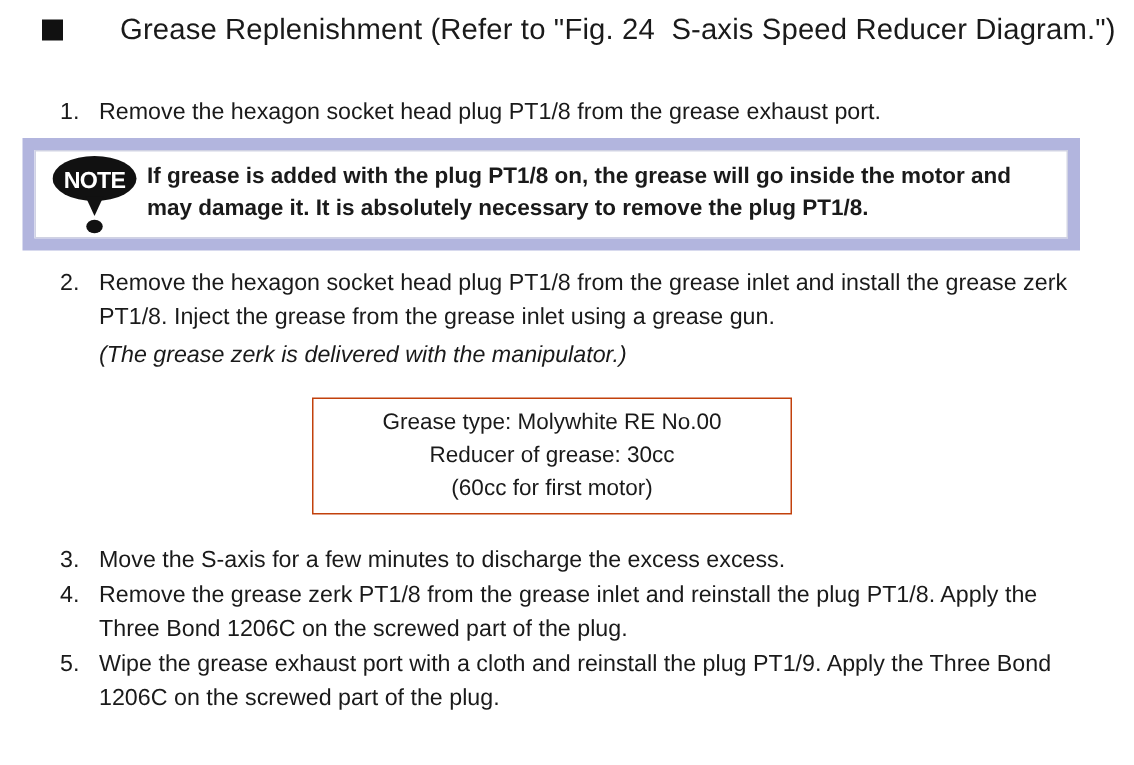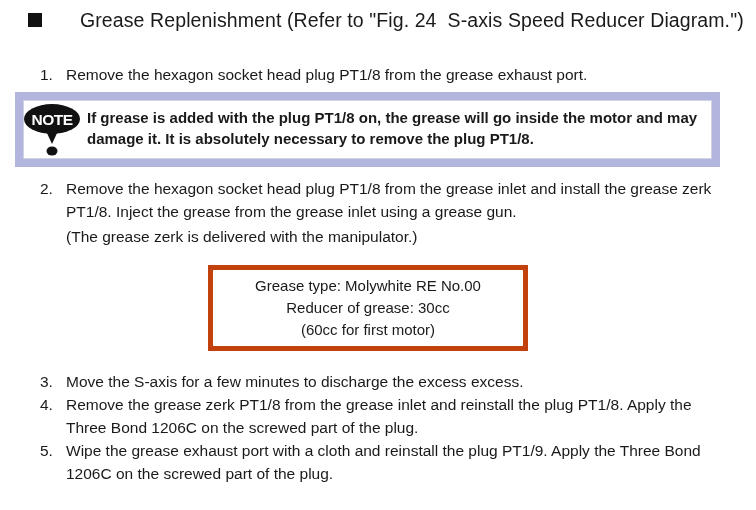--- a/index.html
+++ b/index.html
@@ -18,50 +18,50 @@
     margin-left:38px;
     font-size:19.5px; line-height:28px;
     width:668px;
     white-space:pre-wrap;
     letter-spacing:0.1px;
   }
   
   .step { display:flex; margin-left:40px; font-size:15.5px; line-height:23px; }
   .step-num { width:26px; flex:none; }
   .step-text { width:655px; }
-  .step-extra { margin-top:2px; }
+  .step-extra { margin-top:2px;font-style:italic; }
   .step-1 { margin-top:29px; }
   .step-2 { margin-top:10px; }
   .step-3 { margin-top:19px; }
   .step-4 { margin-top:0; }
   .step-5 { margin-top:0; }
   
   .note-box {
     box-sizing:border-box;
     margin-top:6px; margin-left:15px;
     width:705px; height:75px;
     border:8px solid #b2b5de;
     box-shadow: inset 0 0 0 1px rgba(120,125,175,0.35);
     background:#fff;
     display:flex; align-items:flex-start;
-    padding:3px 8px 0 1px;
+    padding:3px 8px 0 12px;
   }
   .note-icon { flex:none; margin-top:1px; }
   .note-text {
     margin-left:5px; margin-top:4px;
     font-size:15px; line-height:21px;
     width:625px;
     font-weight:bold;
   }
   
   .grease-box {
     box-sizing:border-box;
     margin-top:17px; margin-left:208px;
     width:320px;
-    border:5px solid #c2410c;
+    border:1px solid #c2410c;
     padding:5px 2px;
     text-align:center;
     font-size:15px; line-height:22px;
   }
 </style>
 </head>
 <body>
 
 <div class="page">
 

